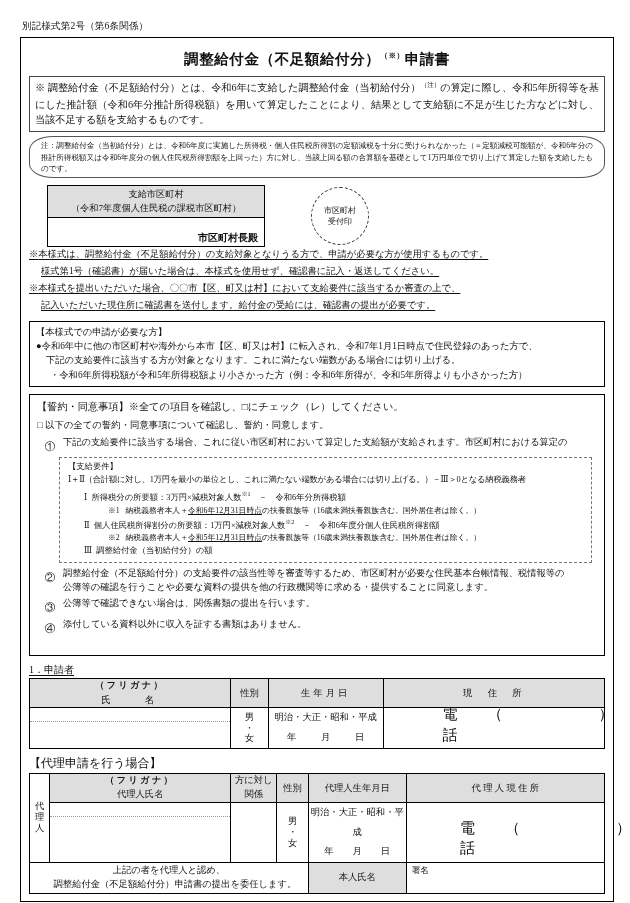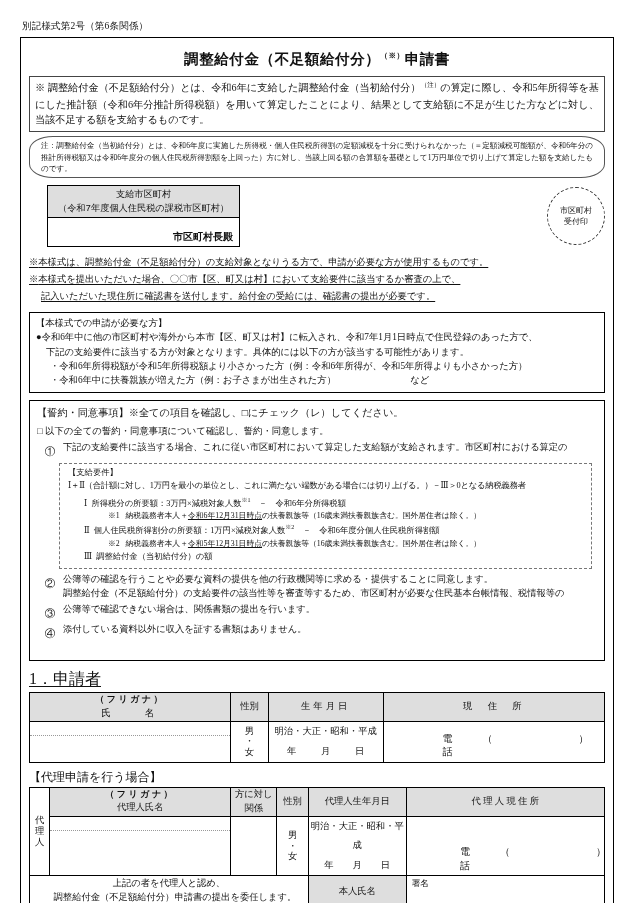--- a/index.html
+++ b/index.html
@@ -72,59 +72,58 @@
   }
 
   
   .muni-row {
     display: flex;
     align-items: flex-start;
     margin-top: 7px;
     min-height: 58px;
   }
   .muni-box {
-    width: 193px;
+    width: 218px;
     margin-left: 18px;
     border: 1.2px solid #000;
     box-sizing: border-box;
-    font-family: Liberation Mono, monospace;
   }
   .muni-head {
     background: #dedede;
     border-bottom: 1.2px solid #000;
     text-align: center;
     font-size: 9.2px;
     line-height: 1.45;
     padding: 2px 0 2px 0;
   }
   .muni-body {
     height: 28px;
     position: relative;
   }
   .muni-body .mayor {
     position: absolute;
     right: 6px;
     bottom: 2px;
     font-size: 10px;
     font-weight: bold;
   }
-  .stamp-wrap { flex: 1; display: flex; justify-content: flex-end; }
+  .stamp-wrap { flex: 1; display: flex; justify-content: flex-start; }
   .stamp {
     width: 56px; height: 56px;
     border: 1.1px dashed #333;
     border-radius: 50%;
     display: flex; flex-direction: column;
     align-items: center; justify-content: center;
     font-size: 8px; line-height: 1.45;
     margin-left: 46px;
     margin-top: 2px;
   }
 
   
-  .uline-group { margin-top: 8px; font-size: 9.3px; line-height: 1.6; }
+  .uline-group { font-size: 9.3px; line-height: 1.6; }
   .uline-group p { margin: 0 0 2px 0; }
   .uline-group .u { text-decoration: underline; text-underline-offset: 1.5px; }
   .indent1 { padding-left: 12px; }
 
   
   .req-box {
     border: 1.2px solid #000;
     margin-top: 8px;
     padding: 3px 6px 4px 6px;
     font-size: 9.3px;
@@ -170,21 +169,21 @@
   .inner-req .r-head { }
   .inner-req .r-formula { letter-spacing: -0.2px; }
   .inner-req .r-roman { padding-left: 16px; margin-top: 3px; }
   .inner-req .r-note { padding-left: 40px; font-size: 7.8px; }
   .inner-req .u { text-decoration: underline; text-underline-offset: 1px; }
   .inner-req sup { font-size: 6px; vertical-align: super; }
 
   
   .sec-head {
     margin: 7px 0 2px 0;
-    font-size: 16px;
+    font-size: 10px;
     text-decoration: underline;
     text-underline-offset: 2px;
     display: inline-block;
   }
   .sec-head2 {
     margin: 6px 0 2px 0;
     font-size: 12px;
   }
 
   
@@ -221,21 +220,21 @@
   .cell-dob { font-size: 8.6px; line-height: 2.1; padding: 2px 1px; }
   .cell-dob .ymd {
     display: flex; justify-content: space-around;
     padding: 0 6px;
   }
   .cell-addr { position: relative; height: 40px; }
   .cell-addr .tel {
     position: absolute;
     bottom: 3px; left: 8px; right: 0;
     display: flex;
-    font-size: 10px;
+    font-size: 15px;
     text-align: right;
   }
   .cell-addr .tel .lbl { margin-left: 24%; }
   .cell-addr .tel .paren { margin-left: 30px; letter-spacing: 22px; }
 
   .vert-label {
     width: 16px;
     font-size: 9.5px;
     line-height: 1.2;
     padding: 2px 0;
@@ -293,31 +292,31 @@
         <div class="stamp">
           <span>市区町村</span>
           <span>受付印</span>
         </div>
       </div>
     </div>
 
     
     <div class="uline-group">
       <p><span class="u"><span>※</span><span>本様式は、調整給付金（不足額給付分）の支給対象となりうる方で、申請が必要な方が使用するものです。</span></span></p>
+      <p class="indent1"><span class="u">様式第1号（確認書）が届いた場合は、本様式を使用せず、確認書に記入・返送してください。</span></p>
       <p><span class="u"><span>※</span><span>本様式を提出いただいた場合、〇〇市【区、町又は村】において支給要件に該当するか審査の上で、</span></span></p>
       <p class="indent1"><span class="u">記入いただいた現住所に確認書を送付します。給付金の受給には、確認書の提出が必要です。</span></p>
     </div>
 
     
     <div class="req-box">
       <div class="l1">【本様式での申請が必要な方】</div>
       <div class="l2">●令和6年中に他の市区町村や海外から本市【区、町又は村】に転入され、令和7年1月1日時点で住民登録のあった方で、</div>
-      <div class="l2sub">下記の支給要件に該当する方が対象となります。具体的には以下の方が該当する可能性があります。</div>
+      <div class="l2sub">下記の支給要件に該当する方が対象となります。これに満たない端数がある場合には切り上げる。</div>
       <div class="bullet">・令和6年所得税額が令和5年所得税額より小さかった方（例：令和6年所得が、令和5年所得よりも小さかった方）</div>
-      <div class="bullet">・令和6年中に扶養親族が増えた方（例：お子さまが出生された方）　　　　　　　　など</div>
     </div>
 
     
     <div class="pledge-box">
       <div class="pledge-title">【誓約・同意事項】※全ての項目を確認し、□にチェック（レ）してください。</div>
       <div class="pledge-check">□ 以下の全ての誓約・同意事項について確認し、誓約・同意します。</div>
 
       <div class="pledge-item">
         <div class="pledge-num">①</div>
         <div class="pledge-text">
@@ -344,22 +343,22 @@
         </div>
 
         <div class="r-roman" style="margin-top:1px">
           <span>Ⅲ</span>&nbsp;&nbsp;<span>調整給付金（当初給付分）の額</span>
         </div>
       </div>
 
       <div class="pledge-item">
         <div class="pledge-num">②</div>
         <div class="pledge-text">
+          <div>調整給付金（不足額給付分）の支給要件の該当性等を審査等するため、市区町村が必要な住民基本台帳情報、税情報等の</div>
           <div>公簿等の確認を行うことや必要な資料の提供を他の行政機関等に求める・提供することに同意します。</div>
-          <div>調整給付金（不足額給付分）の支給要件の該当性等を審査等するため、市区町村が必要な住民基本台帳情報、税情報等の</div>
         </div>
       </div>
 
       <div class="pledge-item">
         <div class="pledge-num">③</div>
         <div class="pledge-text">公簿等で確認できない場合は、関係書類の提出を行います。</div>
       </div>
 
       <div class="pledge-item">
         <div class="pledge-num">④</div>

